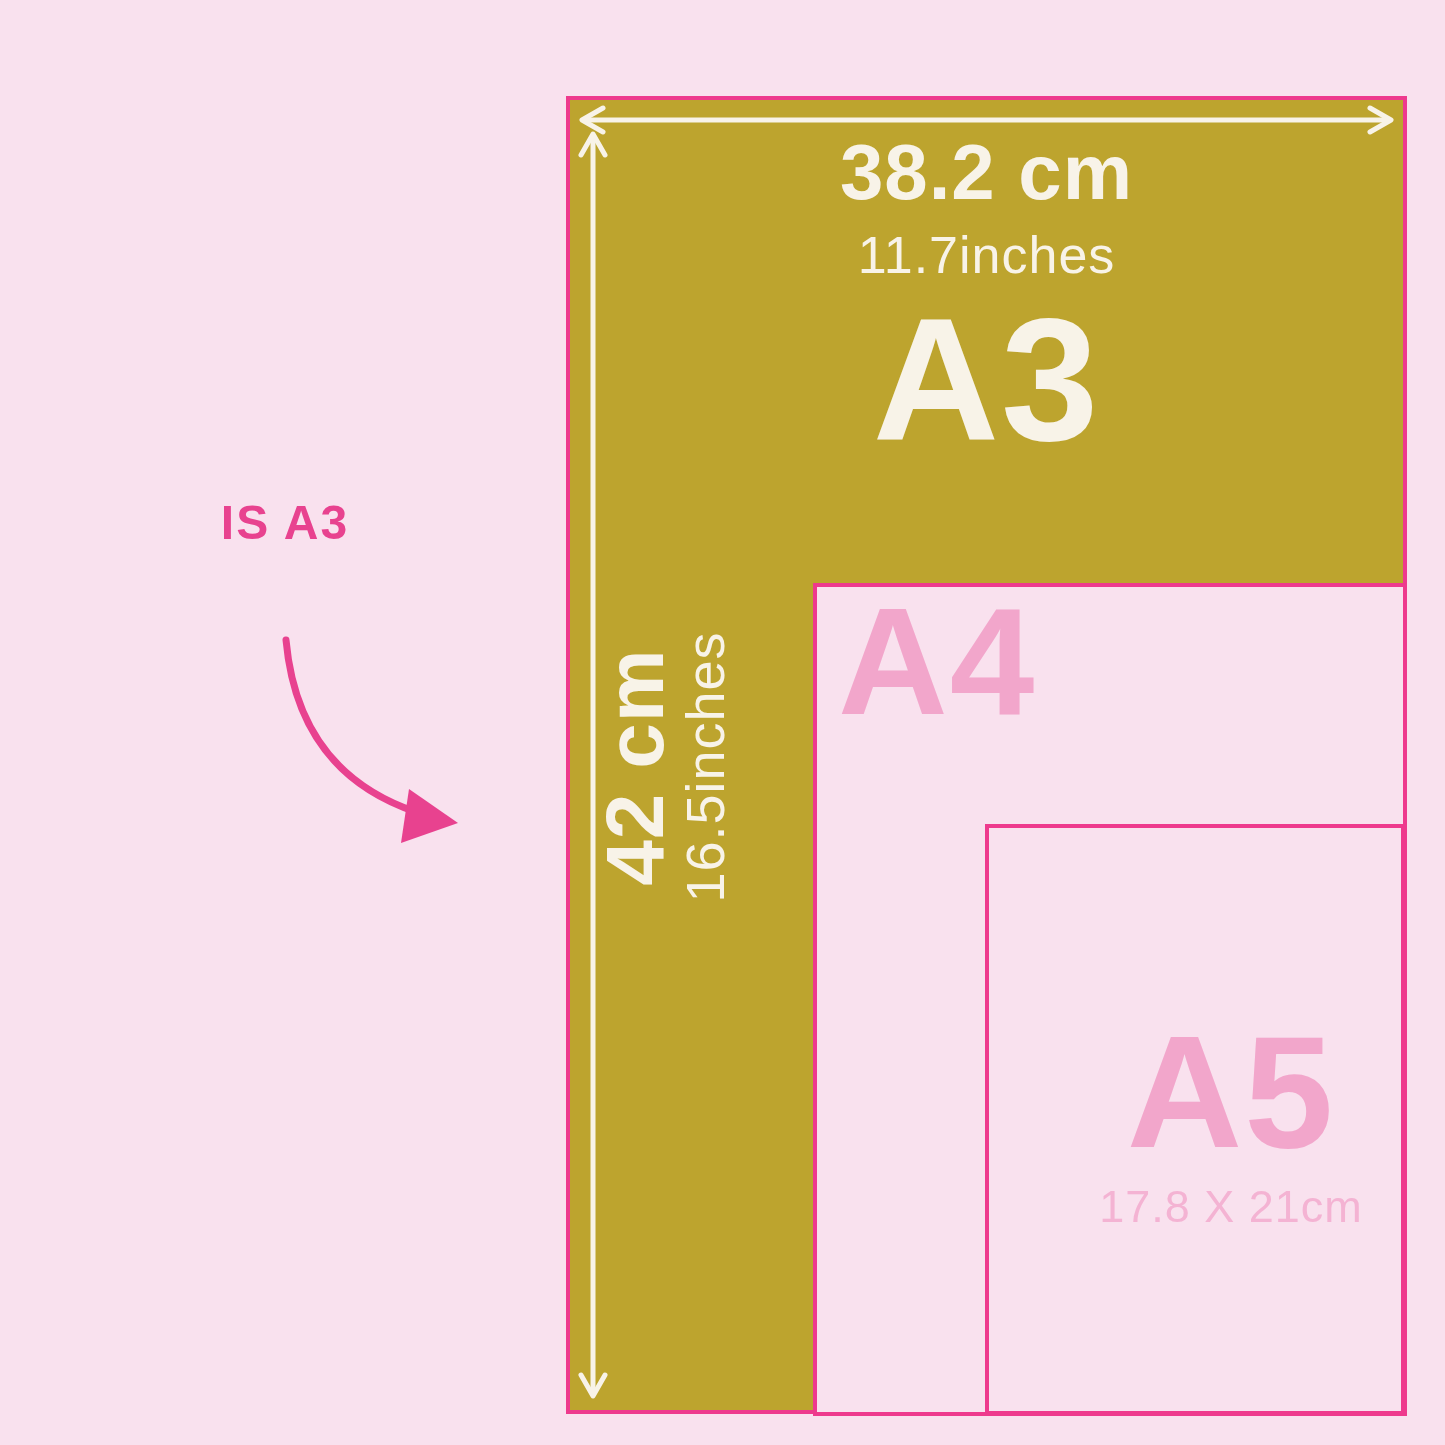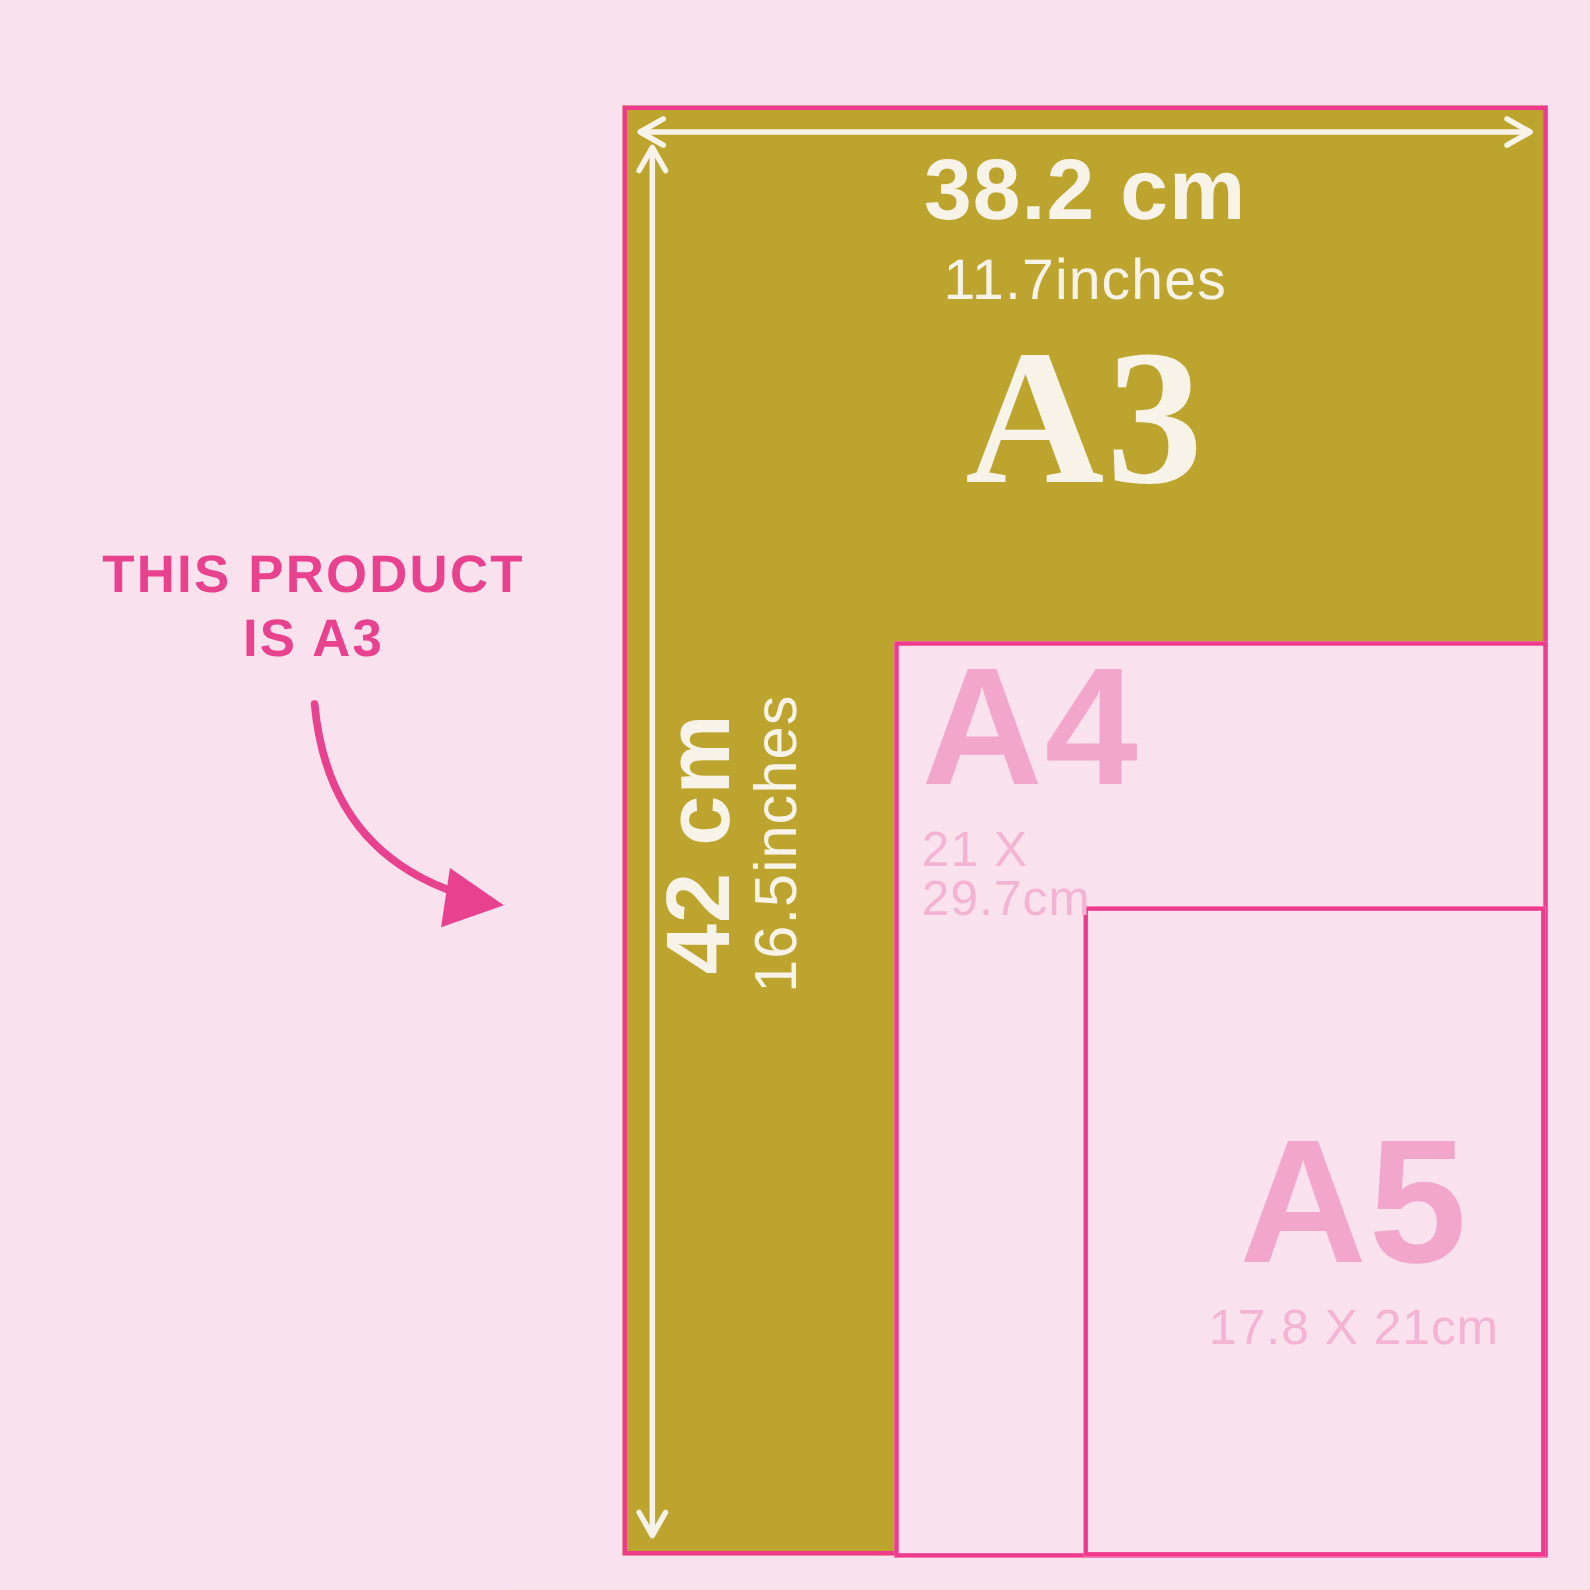--- a/index.html
+++ b/index.html
@@ -24,21 +24,21 @@
   .w-dim {
     position: absolute; left: 566px; top: 133px; width: 841px;
     text-align: center; color: var(--cream); line-height: 1;
   }
   .dim-big  { font-size: 78px; font-weight: 800; letter-spacing: 1px; }
   .dim-small{ font-size: 52px; font-weight: 400; margin-top: 18px; letter-spacing: 1px; }
 
   .a3-label {
     position: absolute; left: 566px; top: 292px; width: 841px;
     text-align: center; color: var(--cream);
-    font-size: 175px; font-weight: 800; line-height: 1; letter-spacing: 2px; font-family: Liberation Serif, serif;
+    font-size: 175px; font-weight: 800; line-height: 1; letter-spacing: 2px;
   }
   .h-dim {
     position: absolute; left: 664px; top: 767px;
     transform: translate(-50%, -50%) rotate(-90deg);
     display: flex; flex-direction: column; align-items: center;
     color: var(--cream); white-space: nowrap; line-height: 0.98;
   }
   .h-dim .dim-big   { font-size: 82px; }
   .h-dim .dim-small { font-size: 54px; margin-top: 4px; }
 
@@ -83,30 +83,28 @@
 
   <div class="a3-label">A3</div>
 
   <div class="h-dim">
     <div class="dim-big">42 cm</div>
     <div class="dim-small">16.5inches</div>
   </div>
 
   <div class="a4-content">
     <div class="paper-label">A4</div>
-    <div class="paper-size">21 X 29.7cm</div>
   </div>
 
   <div class="a5-content">
     <div class="paper-label">A5</div>
     <div class="paper-size">17.8 X 21cm</div>
   </div>
 
   <div class="note">
-    <div>THIS PRODUCT</div>
     <div>IS A3</div>
   </div>
 
   <svg class="overlay" viewBox="0 0 1445 1445" xmlns="http://www.w3.org/2000/svg">
 
     <g style="stroke: var(--cream); stroke-width: 5; fill: none; stroke-linecap: round; stroke-linejoin: round;">
       <line x1="588" y1="120" x2="1385" y2="120"></line>
       <polyline points="603,108 582,120 603,132"></polyline>
       <polyline points="1370,108 1391,120 1370,132"></polyline>
     </g>

